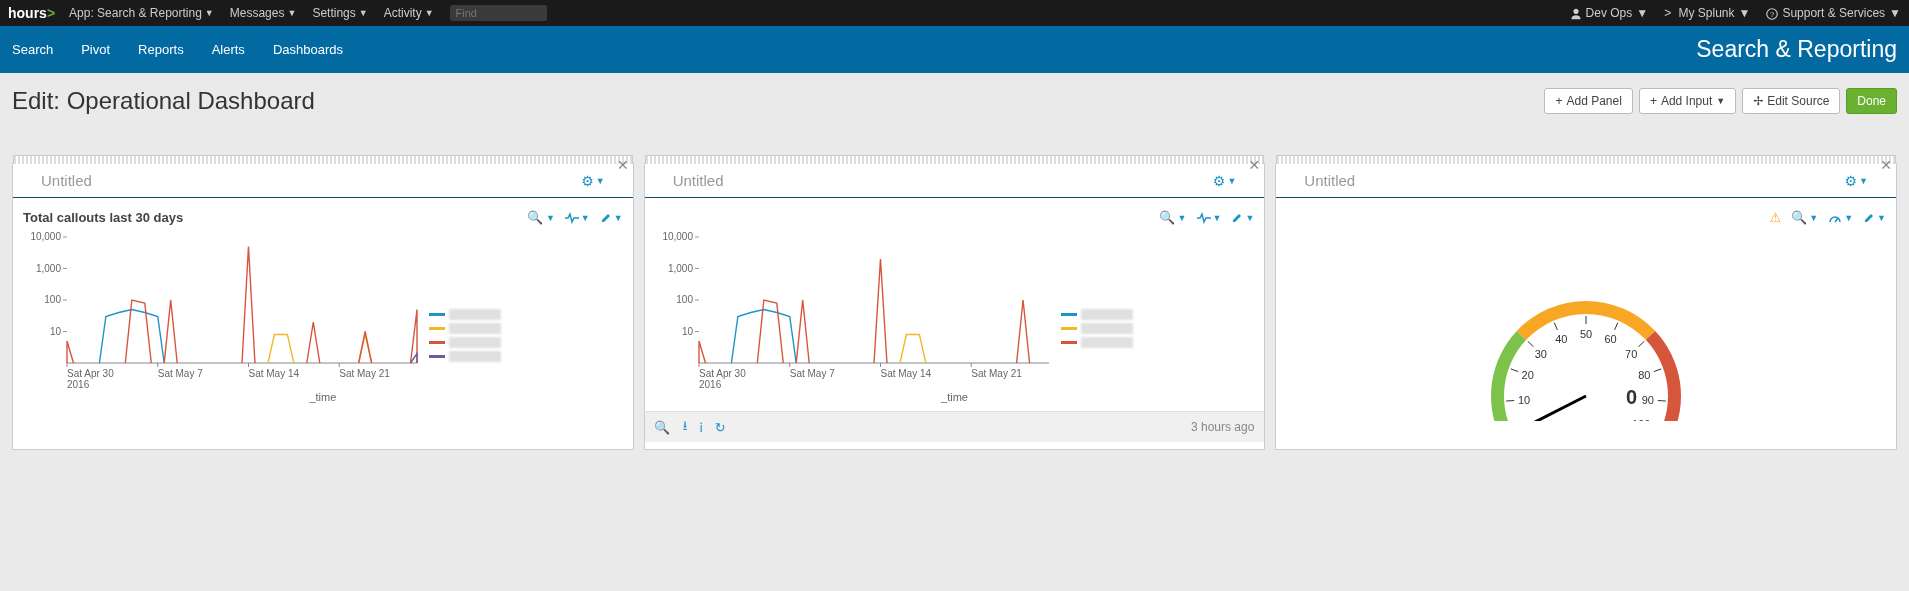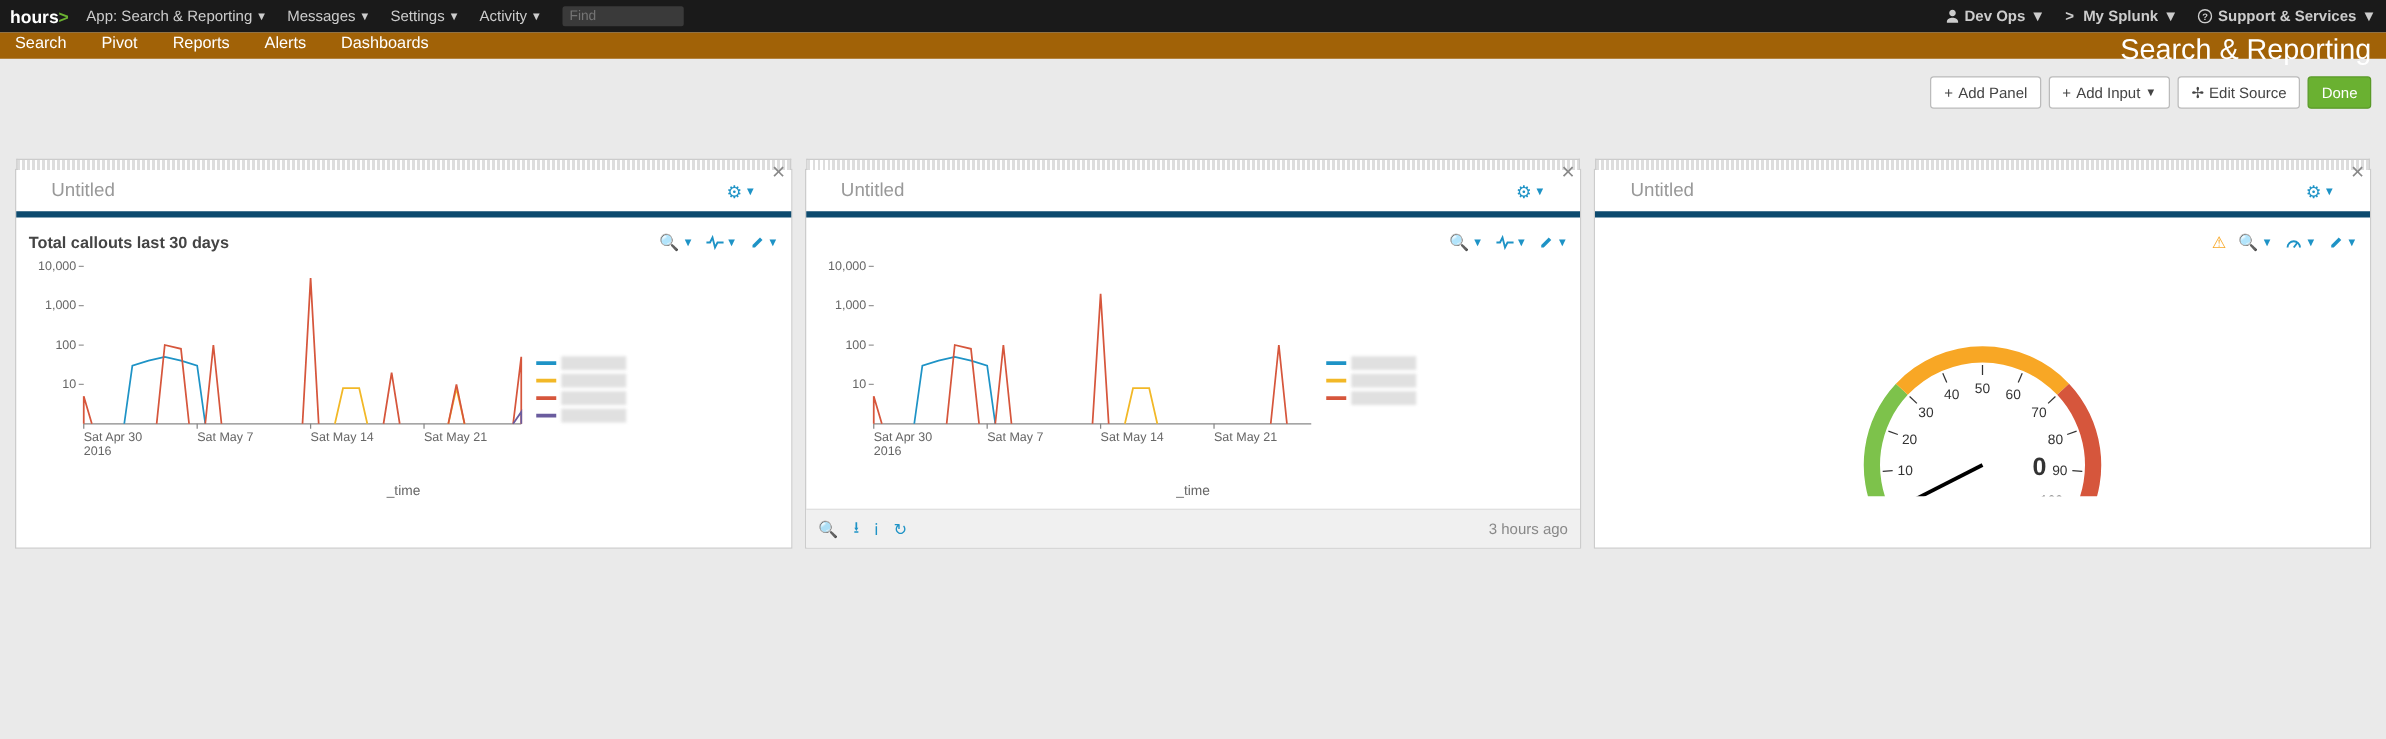--- a/index.html
+++ b/index.html
@@ -6,43 +6,43 @@
 body { background: #eaeaea; width: 1909px; }
 
 
 .topbar { background: #1a1a1a; height: 26px; display: flex; align-items: center; color: #ccc; font-size: 12px; padding: 0 8px; }
 .topbar .logo { color: #fff; font-weight: bold; font-size: 14px; margin-right: 14px; }
 .topbar .logo .gt { color: #6ab131; }
 .topbar .menu-item { margin-right: 16px; cursor: pointer; display: inline-flex; align-items: center; gap: 3px; }
 .topbar .menu-item .chev { font-size: 9px; }
 .topbar input.find { background: #3a3a3a; border: none; color: #ccc; padding: 2px 6px; width: 97px; font-size: 11px; border-radius: 2px; }
 .topbar .spacer { flex: 1; }
-.topbar .right-item { margin-left: 16px; display: inline-flex; align-items: center; gap: 4px; cursor: pointer; font-weight: bold; }
+.topbar .right-item { margin-left: 16px; display: inline-flex; align-items: flex-end; gap: 4px; cursor: pointer; }
 .topbar svg { fill: #ccc; }
 
 
-.greenbar { background: #a16207; height: 21px; display: flex; padding: 0 12px; color: #fff; font-size: 13px; }
+.greenbar { background: #0369a1; height: 47px; display: flex; align-items: center; padding: 0 12px; color: #fff; font-size: 13px; }
 .greenbar .nav-item { margin-right: 28px; cursor: pointer; }
 .greenbar .spacer { flex: 1; }
 .greenbar .app-title { font-size: 23px; }
 
 
 .edit-header { display: flex; align-items: center; padding: 14px 12px 8px; }
 .edit-header h1 { font-weight: 300; font-size: 24px; color: #333; }
 .edit-header .spacer { flex: 1; }
 .edit-header .btn { background: #fff; border: 1px solid #bbb; border-radius: 3px; padding: 5px 10px; font-size: 12px; margin-left: 6px; cursor: pointer; display: inline-flex; align-items: center; gap: 4px; color: #444; }
 .edit-header .btn.done { background: #6ab131; border-color: #5a9a28; color: #fff; }
 .edit-header .btn .chev { font-size: 9px; }
 
 
 .panels { display: flex; gap: 10px; padding: 40px 12px 12px; }
 .panel { flex: 1; background: #fff; border: 1px solid #ccc; position: relative; }
 .panel .drag-handle { position: absolute; top: -9px; left: 0; right: 0; height: 9px; background: repeating-linear-gradient(90deg,#ddd 0 2px,#fff 2px 4px); border: 1px solid #ccc; border-bottom: none; cursor: move; }
 .panel .close { position: absolute; top: -7px; right: 4px; font-size: 14px; color: #888; cursor: pointer; }
-.panel-title-row { display: flex; align-items: center; padding: 8px 28px; border-bottom: 5px solid #0c4a6e; }
+.panel-title-row { display: flex; align-items: center; padding: 8px 28px; border-bottom: 1px solid #0c4a6e; }
 .panel-title { color: #999; font-size: 15px; }
 .panel-title-row .spacer { flex: 1; }
 .gear-icon { color: #1e93c6; font-size: 14px; cursor: pointer; display: inline-flex; align-items: center; gap: 2px; }
 .gear-icon .chev { font-size: 9px; }
 
 .chart-area { padding: 12px 10px 8px; position: relative; }
 .chart-header { display: flex; align-items: center; margin-bottom: 6px; }
 .chart-title { font-weight: bold; font-size: 13px; color: #444; }
 .chart-title-input { font-weight: bold; font-size: 13px; color: #444; border: 1px solid #ccc; padding: 4px 6px; width: 340px; background: #f9f9f9; }
 .chart-header .spacer { flex: 1; }
@@ -50,21 +50,21 @@
 .icon-btn { color: #1e93c6; cursor: pointer; font-size: 13px; display: inline-flex; align-items: center; gap: 2px; }
 .icon-btn .chev { font-size: 9px; }
 .warn { color: #f8a725; }
 
 .chart-body { display: flex; }
 .chart-svg { flex: 0 0 auto; }
 .legend { margin-left: 6px; margin-top: 78px; }
 .legend-row { display: flex; align-items: center; gap: 4px; margin-bottom: 3px; }
 .legend-swatch { width: 16px; height: 3px; }
 .legend-label { width: 52px; height: 11px; background: #e0e0e0; filter: blur(1.2px); }
-.xaxis-label { text-align: center; color: #666; font-size: 11px; margin-top: 20px; }
+.xaxis-label { text-align: center; color: #666; font-size: 11px; margin-top: 0; }
 
 .panel-footer { background: #f0f0f0; padding: 4px 10px; display: flex; align-items: center; gap: 12px; color: #888; font-size: 12px; border-top: 1px solid #e0e0e0; }
 .panel-footer .spacer { flex: 1; }
 
 
 .gauge-wrap { display: flex; justify-content: center; padding: 10px 0 20px; }
 </style>
 </head>
 <body>
 
@@ -110,20 +110,21 @@
   <span class="nav-item">Search</span>
   <span class="nav-item">Pivot</span>
   <span class="nav-item">Reports</span>
   <span class="nav-item">Alerts</span>
   <span class="nav-item">Dashboards</span>
   <span class="spacer"></span>
   <span class="app-title">Search &amp; Reporting</span>
 </div>
 
 <div class="edit-header">
+  <h1>Edit: Operational Dashboard</h1>
   <span class="spacer"></span>
   <span class="btn">+ <span>Add Panel</span></span>
   <span class="btn">+ <span>Add Input</span> <span class="chev">▼</span></span>
   <span class="btn">✢ <span>Edit Source</span></span>
   <span class="btn done">Done</span>
 </div>
 
 <div class="panels">
 
   <div class="panel">

